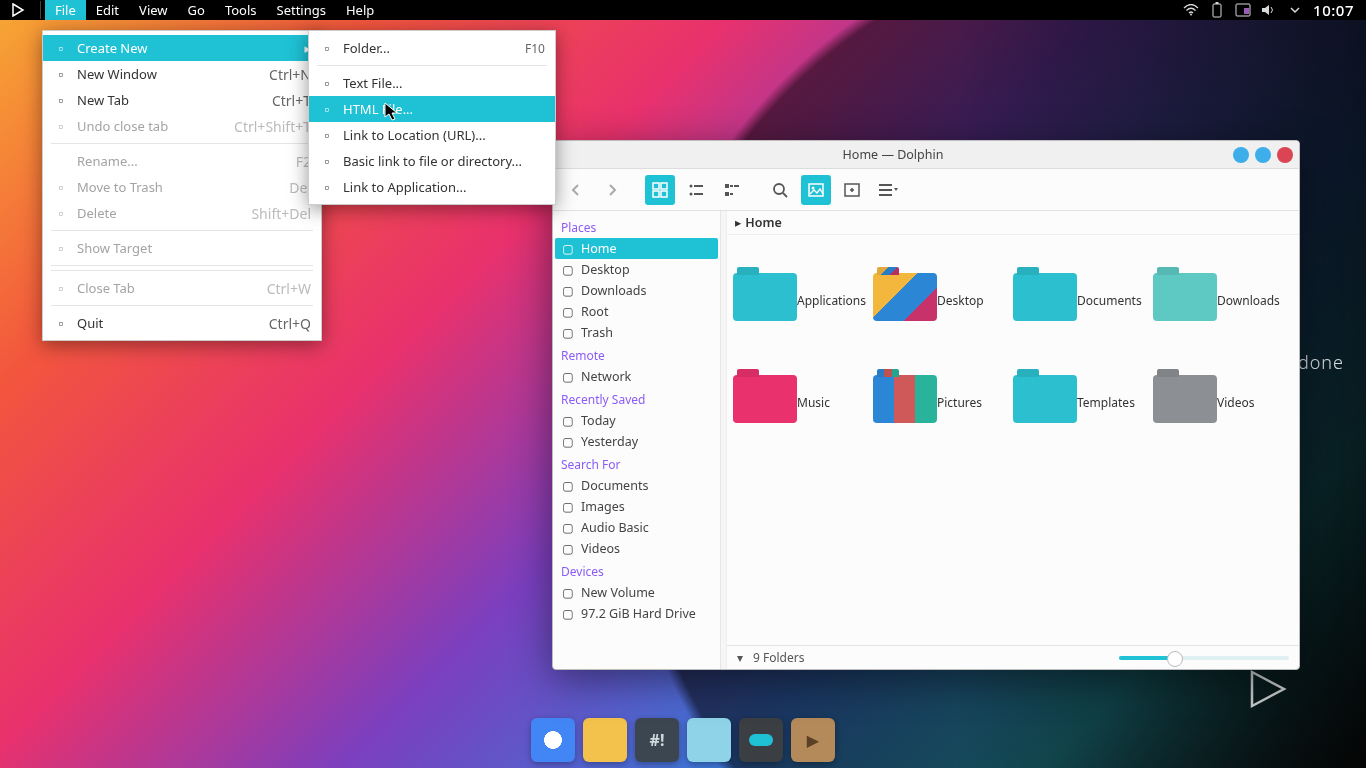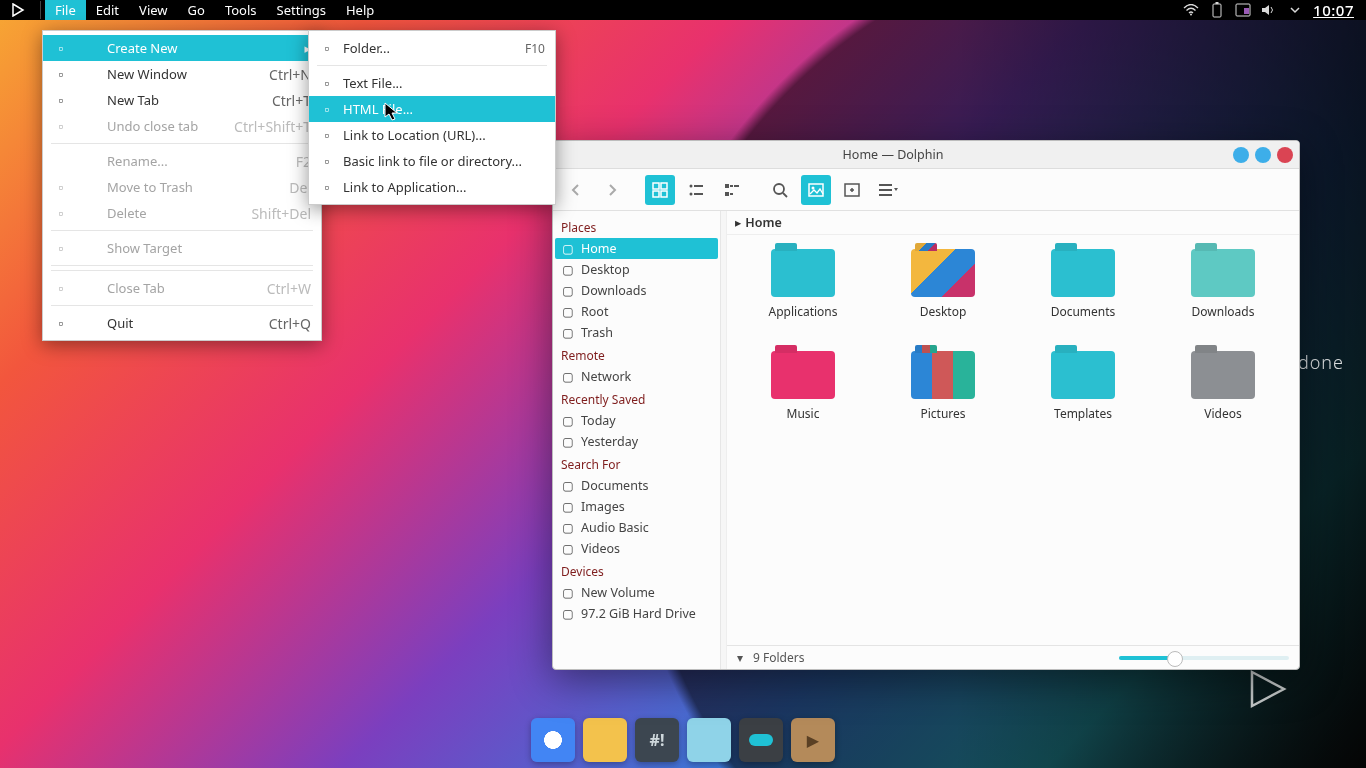--- a/index.html
+++ b/index.html
@@ -21,29 +21,29 @@
 
 
 .panel { position: absolute; top:0; left:0; right:0; height:20px; background:#000; color:#fff; display:flex; align-items:center; z-index:100; font-size:13px; }
 .panel .launcher{width:36px;display:flex;align-items:center;justify-content:center;}
 .panel .menu-bar{display:flex;height:100%;}
 .panel .menu-bar .mitem{padding:0 10px;display:flex;align-items:center;cursor:pointer;}
 .panel .menu-bar .mitem.active{background:#1fc1d5;}
 .panel .spacer{flex:1;}
 .panel .tray{display:flex;align-items:center;gap:10px;padding-right:12px;}
 .panel .tray .ticon{width:16px;height:16px;display:inline-flex;align-items:center;justify-content:center;opacity:.85;}
-.panel .clock{font-size:15px;font-weight:500;letter-spacing:.5px;text-decoration:underline;}
+.panel .clock{font-size:15px;font-weight:500;letter-spacing:.5px;}
 
 
 .file-menu{position:absolute;left:42px;top:30px;width:280px;background:#fff;color:#333;z-index:200;box-shadow:0 4px 18px rgba(0,0,0,.4);border:1px solid #ccc;font-size:13px;padding:4px 0;}
 .fm-item{display:flex;align-items:center;height:26px;padding:0 10px;gap:8px;}
 .fm-item.hi{background:#1fc1d5;color:#fff;}
 .fm-item.dis{color:#a4a4a4;}
 .fm-item .ic{width:16px;display:flex;justify-content:center;}
-.fm-item .lbl{flex:1;margin-left:30px;}
+.fm-item .lbl{flex:1;}
 .fm-item .sc{font-size:14px;color:#666;}
 .fm-item.hi .sc{color:#eef;}
 .fm-item.dis .sc{color:#bbb;}
 .fm-sep{height:1px;background:#e5e5e5;margin:4px 8px;}
 
 
 .sub-menu{position:absolute;left:308px;top:30px;width:248px;background:#fff;color:#333;z-index:210;box-shadow:0 4px 18px rgba(0,0,0,.4);border:1px solid #ccc;font-size:13px;padding:4px 0;}
 .sm-item{display:flex;align-items:center;height:26px;padding:0 10px;gap:8px;cursor:pointer;}
 .sm-item.hi{background:#1fc1d5;color:#fff;}
 .sm-item .ic{width:16px;display:flex;justify-content:center;}
@@ -61,29 +61,29 @@
 .winbtn.close{background:#da4453;}
 
 .toolbar{height:42px;border-bottom:1px solid #e1e1e1;display:flex;align-items:center;padding:0 8px;gap:6px;}
 .tbtn{width:30px;height:30px;display:flex;align-items:center;justify-content:center;border-radius:3px;color:#555;}
 .tbtn.nav{color:#aaa;}
 .tbtn.active{background:#1fc1d5;color:#fff;}
 .tgap{width:6px;}
 
 .dolphin .body{flex:1;display:flex;min-height:0;}
 .places{width:168px;border-right:1px solid #e6e6e6;font-size:12.5px;color:#444;overflow:hidden;padding-top:4px;}
-.ph{padding:4px 8px 2px;color:#7f1d1d;font-size:12px;}
+.ph{padding:4px 8px 2px;color:#8b5cf6;font-size:12px;}
 .pi{display:flex;align-items:center;gap:6px;padding:2px 8px;height:21px;}
 .pi.sel{background:#1fc1d5;color:#fff;border-radius:2px;margin:0 2px;padding:2px 6px;}
 .pi .ic{width:14px;display:flex;justify-content:center;font-size:12px;}
 
 .content{flex:1;display:flex;flex-direction:column;min-width:0;}
 .breadcrumb{height:24px;display:flex;align-items:center;padding:0 8px;font-size:12.5px;color:#333;border-bottom:1px solid #eee;gap:4px;}
 .folders{flex:1;padding:14px 6px 0;display:grid;grid-template-columns:repeat(4,1fr);grid-auto-rows:102px;column-gap:0;row-gap:0;}
-.fitem{display:flex;flex-direction:column;align-items:center;font-size:12px;color:#333;}
+.fitem{display:flex;flex-direction:row;align-items:center;font-size:12px;color:#333;}
 .fic{width:64px;height:48px;border-radius:4px;margin-bottom:6px;position:relative;}
 .fic::before{content:"";position:absolute;top:-6px;left:4px;width:22px;height:8px;border-radius:2px 2px 0 0;background:inherit;filter:brightness(.92);}
 .fic.teal{background:#2bbfd0;}
 .fic.teal2{background:#5ec9c3;}
 .fic.pink{background:#e8316d;}
 .fic.grey{background:#8c8f93;}
 .fic.desktop{background:linear-gradient(135deg,#f3b73e 0 40%,#2c86d6 40% 70%,#c8326a 70%);}
 .fic.pictures{background:linear-gradient(90deg,#2c86d6 0 33%,#cf5858 33% 66%,#29b39a 66%);}
 .statusbar{height:24px;border-top:1px solid #e4e4e4;display:flex;align-items:center;padding:0 10px;font-size:12px;color:#555;gap:10px;}
 .statusbar .sp{flex:1;}

